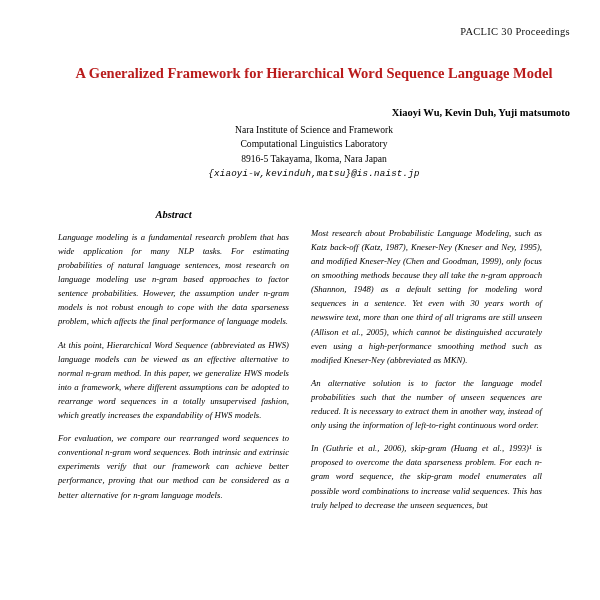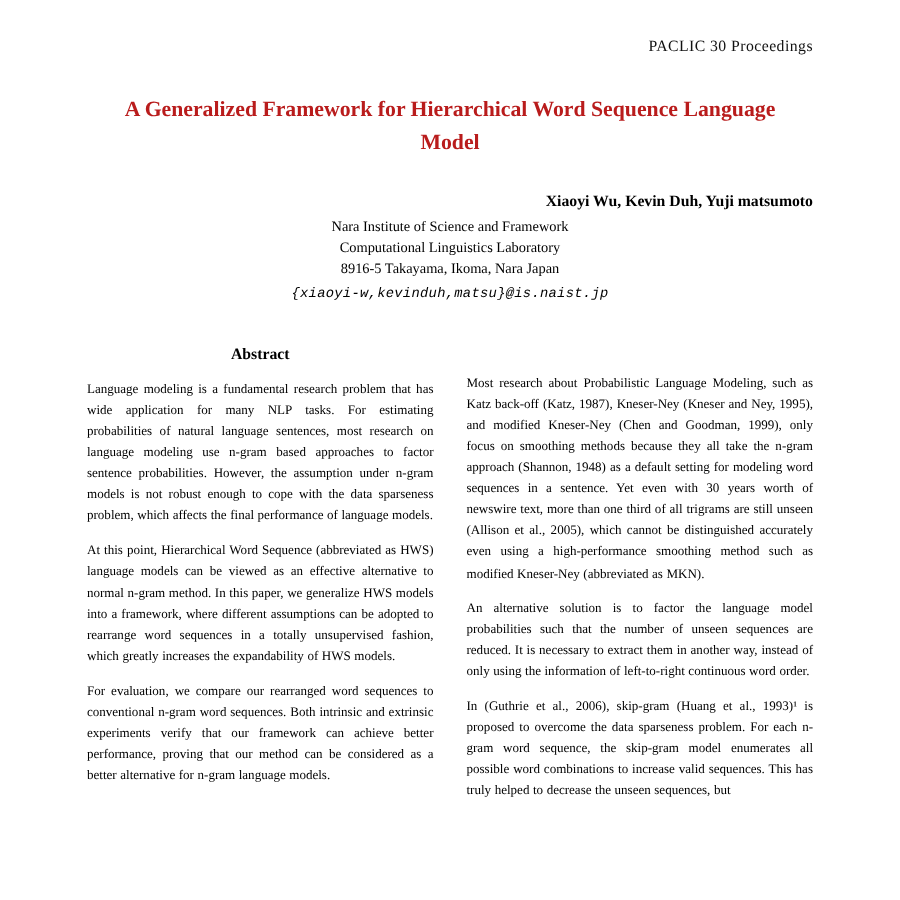--- a/index.html
+++ b/index.html
@@ -12,21 +12,21 @@
     background: #ffffff;
     font-family: "Liberation Serif", serif;
     color: #000000;
     overflow: hidden;
   }
   .page {
     position: relative;
     width: 600px;
     height: 600px;
     box-sizing: border-box;
-    padding: 26px 58px 0 58px;
+    padding: 26px 30px 0 58px;
     background: #ffffff;
   }
   .venue {
     text-align: right;
     font-size: 10.5px;
     letter-spacing: 0.3px;
     color: #111;
     margin-bottom: 26px;
   }
   .title {
@@ -56,20 +56,21 @@
     margin-top: 2px;
     font-style: italic;
   }
   .columns {
     display: flex;
     margin-top: 30px;
     gap: 22px;
   }
   .col {
     width: 231px;
+    font-style: italic;
   }
   .section-head {
     text-align: center;
     font-size: 10.5px;
     font-weight: bold;
     margin: 0 0 10px 0;
   }
   p.body {
     font-size: 8.7px;
     line-height: 1.62;

